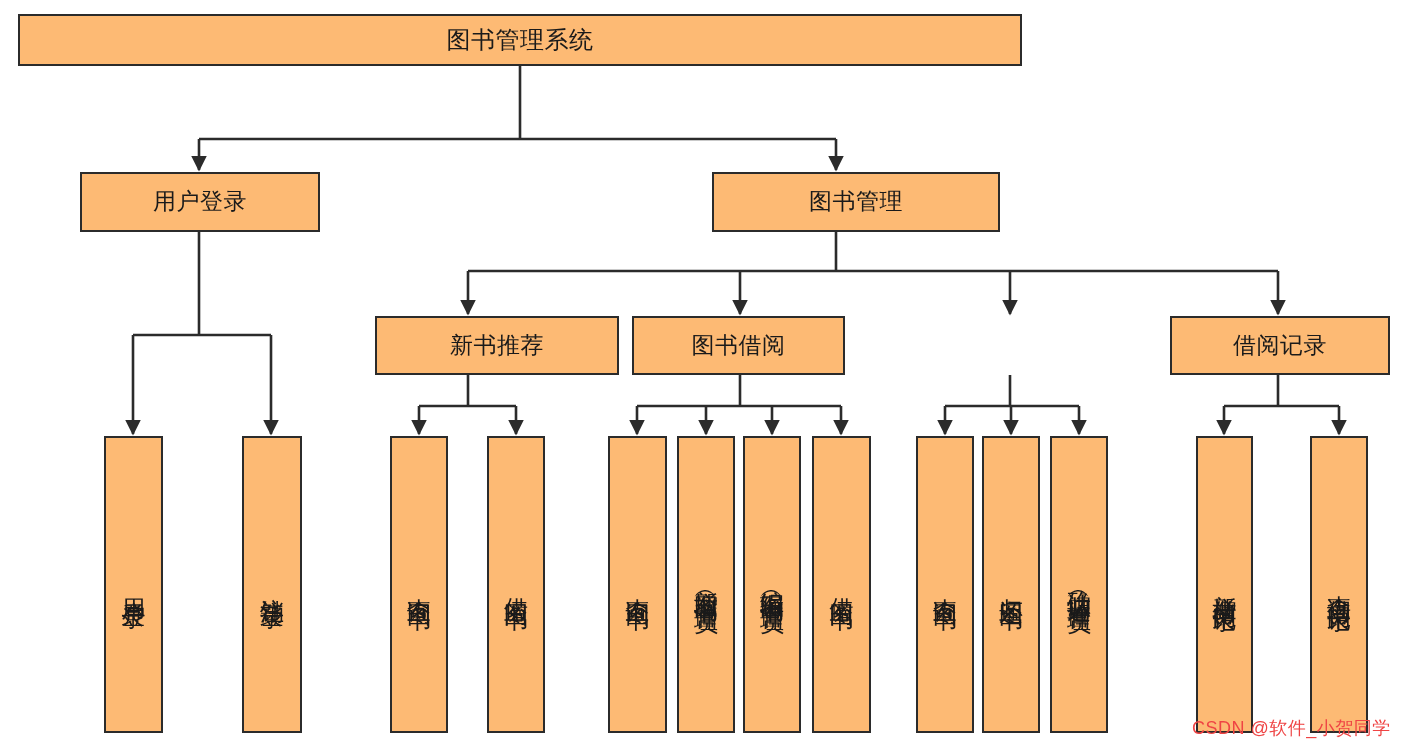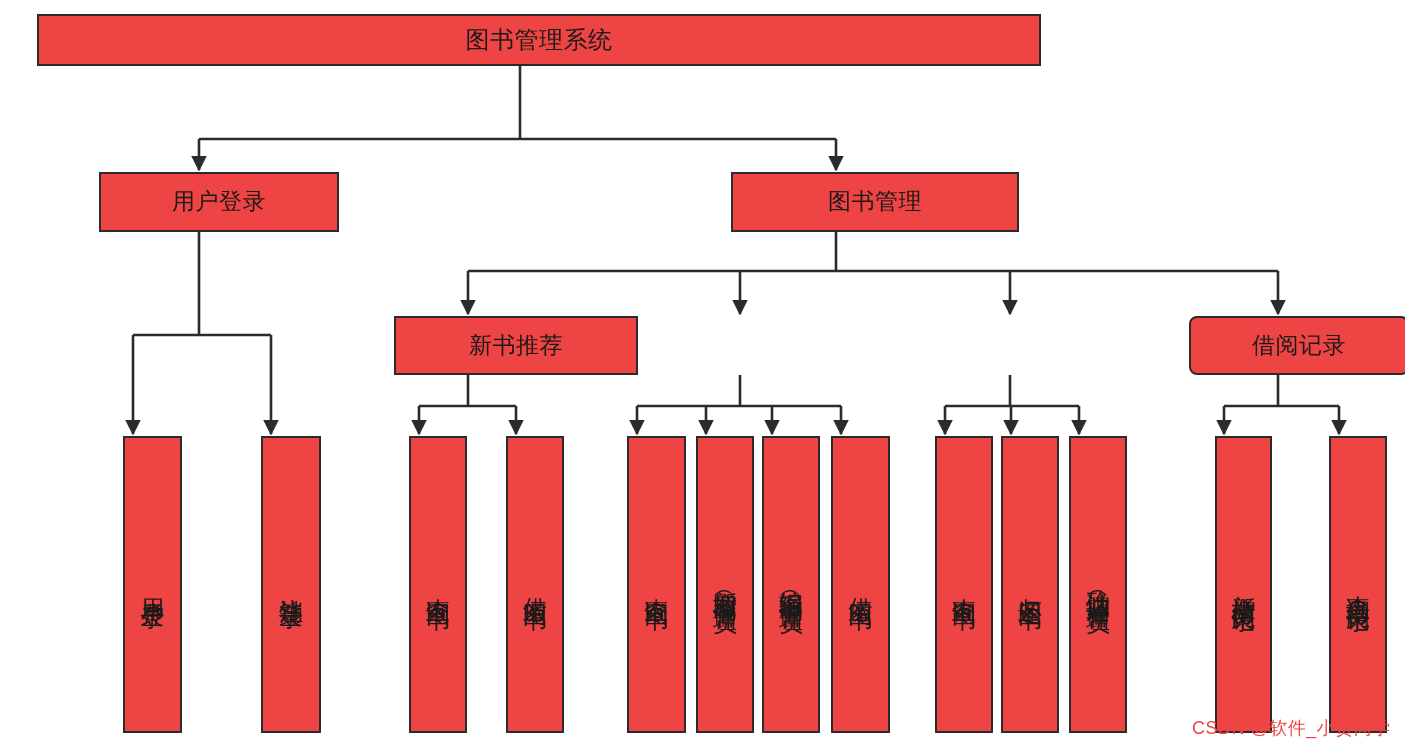--- a/index.html
+++ b/index.html
@@ -22,26 +22,25 @@
     left: 0;
     top: 0;
     width: 1405px;
     height: 747px;
     pointer-events: none;
   }
   .node {
     position: absolute;
     box-sizing: border-box;
     border: 2.5px solid #2b2b2b;
-    background: #ef4444;
+    background: #fdba74;
     display: flex;
     align-items: center;
     justify-content: center;
     color: #1a1a1a;
-    margin-left: 19px;
   }
   .node .label {
     display: block;
     text-align: center;
     line-height: 1.18;
     white-space: pre;
   }
   
   .node.horiz .label {
     font-size: 23px;
@@ -135,21 +134,24 @@
   <div class="node horiz" style="left:80px; top:172px; width:240px; height:60px;">
     <span class="label">用户登录</span>
   </div>
   <div class="node horiz" style="left:712px; top:172px; width:288px; height:60px;">
     <span class="label">图书管理</span>
   </div>
 
   <div class="node horiz" style="left:375px; top:316px; width:244px; height:59px;">
     <span class="label">新书推荐</span>
   </div>
-  <div class="node horiz" style="left:1170px; top:316px; width:220px; height:59px;border-radius:8px;">
+  <div class="node horiz" style="left:632px; top:316px; width:213px; height:59px;">
+    <span class="label">图书借阅</span>
+  </div>
+  <div class="node horiz" style="left:1170px; top:316px; width:220px; height:59px;">
     <span class="label">借阅记录</span>
   </div>
 
   <div class="node vert" style="left:104px; top:436px; width:59px; height:297px;">
     <span class="label">用户登录</span>
   </div>
   <div class="node vert" style="left:242px; top:436px; width:60px; height:297px;">
     <span class="label">注销登录</span>
   </div>
 

